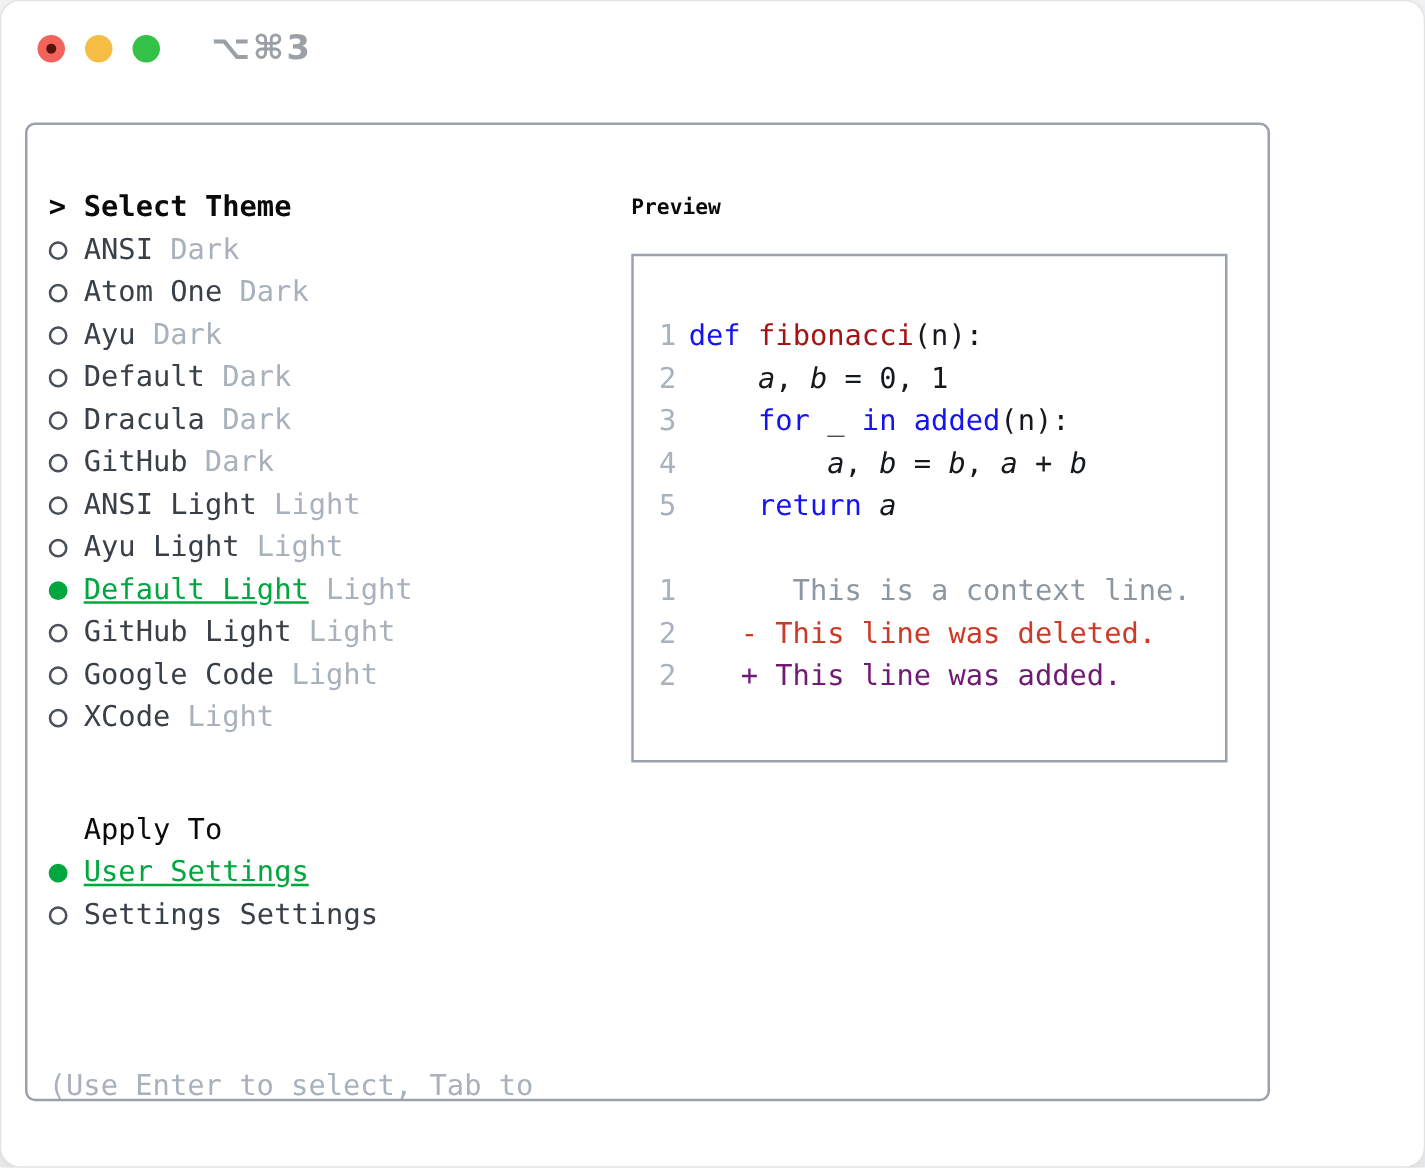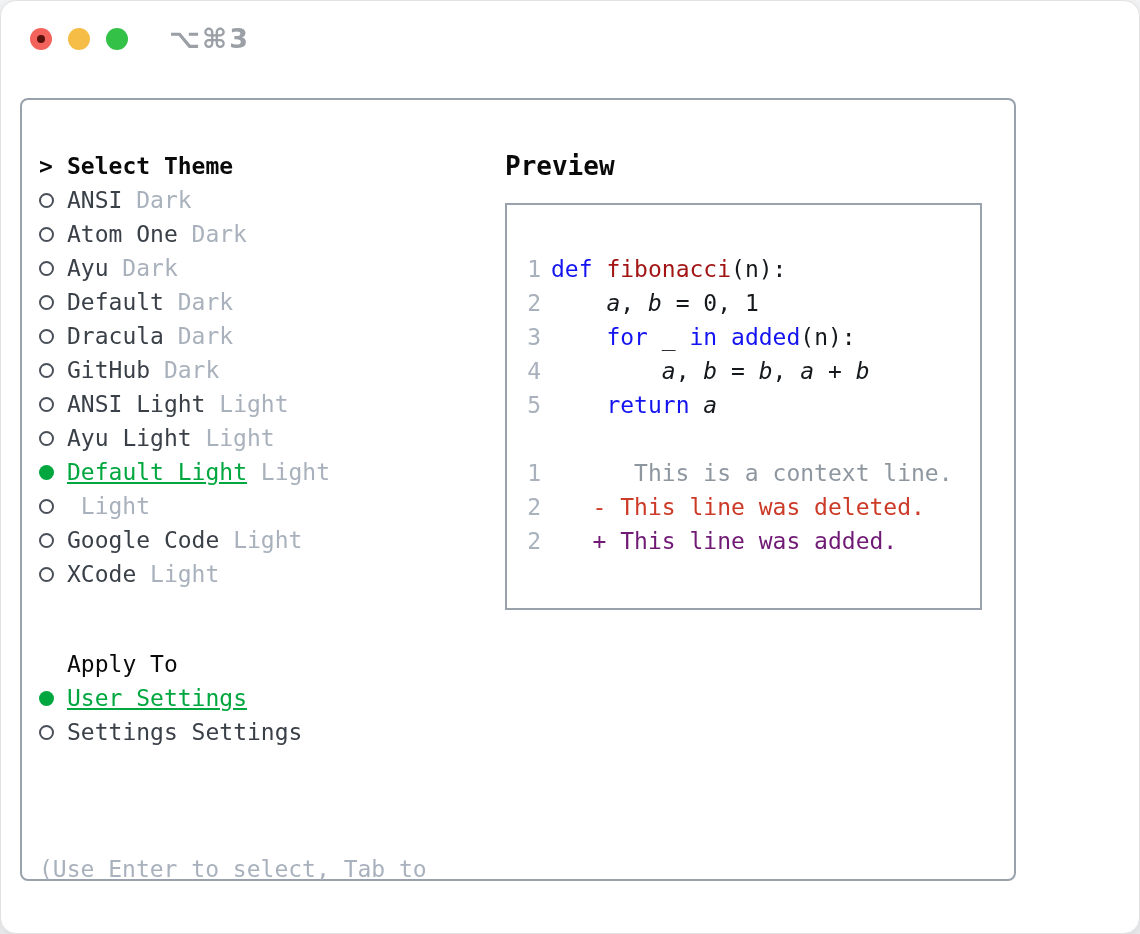--- a/index.html
+++ b/index.html
@@ -40,21 +40,21 @@
   .cursor-ch { font-weight:bold; color:#0a0a0a; font-size:23px; }
   .h-bold { font-weight:bold; color:#0a0a0a; }
   .label.sel { color:#00a73e;text-decoration:underline; }
   .tag { color:#a8b1bc; margin-left:13.8px; }
   #apply-block { margin-top:56px; }
   .apply-title { color:#0a0a0a; }
   .hint { margin-top:35px; font-size:23px; line-height:34px; color:#a8b1bc; white-space:pre; }
 
   
   .right { position:absolute; left:483px; top:49px; }
-  .preview-title { height:34px; display:flex; align-items:center; font-size:26px; font-weight:bold; color:#0a0a0a; }
+  .preview-title { height:34px; display:flex; align-items:center; font-size:17px; font-weight:bold; color:#0a0a0a; }
   .preview-box {
     margin-top:20px; width:477px; height:407px;
     border:2px solid #99a2ac; background:#ffffff; padding:47px 0 0 6px; overflow:hidden;
   }
   .crow { height:34px; display:flex; align-items:center; font-size:23px; white-space:pre; }
   .ln { flex:0 0 28px; width:28px; text-align:right; margin-right:10px; color:#a8b1bc; }
   .code { color:#15181c; }
   .tok-kw  { color:#1414f0; }
   .tok-fn  { color:#a31515; }
   .tok-var { font-style:italic; }
@@ -87,21 +87,21 @@
       <div id="theme-list">
           <div class="row"><span class="gutter bullet"></span><span class="label">ANSI</span><span class="tag">Dark</span></div>
           <div class="row"><span class="gutter bullet"></span><span class="label">Atom One</span><span class="tag">Dark</span></div>
           <div class="row"><span class="gutter bullet"></span><span class="label">Ayu</span><span class="tag">Dark</span></div>
           <div class="row"><span class="gutter bullet"></span><span class="label">Default</span><span class="tag">Dark</span></div>
           <div class="row"><span class="gutter bullet"></span><span class="label">Dracula</span><span class="tag">Dark</span></div>
           <div class="row"><span class="gutter bullet"></span><span class="label">GitHub</span><span class="tag">Dark</span></div>
           <div class="row"><span class="gutter bullet"></span><span class="label">ANSI Light</span><span class="tag">Light</span></div>
           <div class="row"><span class="gutter bullet"></span><span class="label">Ayu Light</span><span class="tag">Light</span></div>
           <div class="row"><span class="gutter bullet on"></span><span class="label sel">Default Light</span><span class="tag">Light</span></div>
-          <div class="row"><span class="gutter bullet"></span><span class="tag">Light</span></div>
+          <div class="row"><span class="gutter bullet"></span><span class="label">GitHub Light</span><span class="tag">Light</span></div>
           <div class="row"><span class="gutter bullet"></span><span class="label">Google Code</span><span class="tag">Light</span></div>
           <div class="row"><span class="gutter bullet"></span><span class="label">XCode</span><span class="tag">Light</span></div>
         </div>
 
       <div id="apply-block">
         <div class="row">
           <span class="gutter"></span>
           <span class="apply-title">Apply To</span>
         </div>
         <div id="apply-list">

